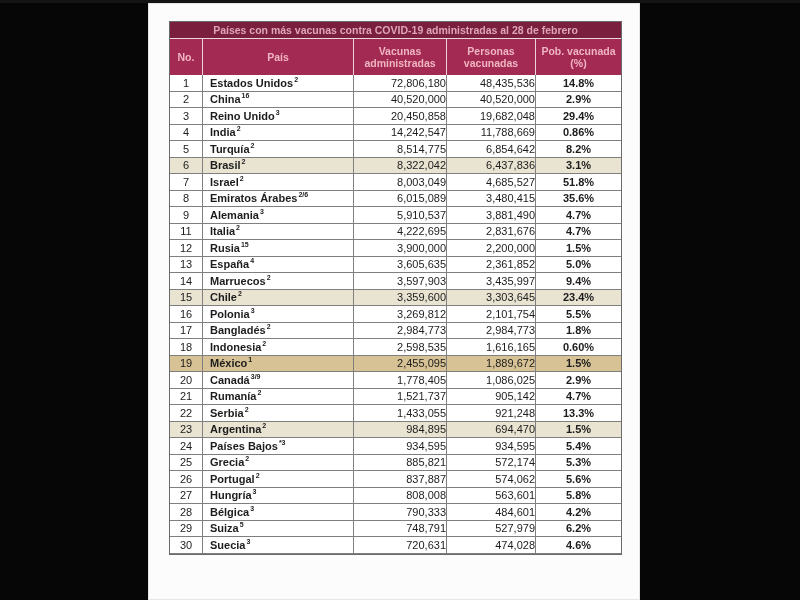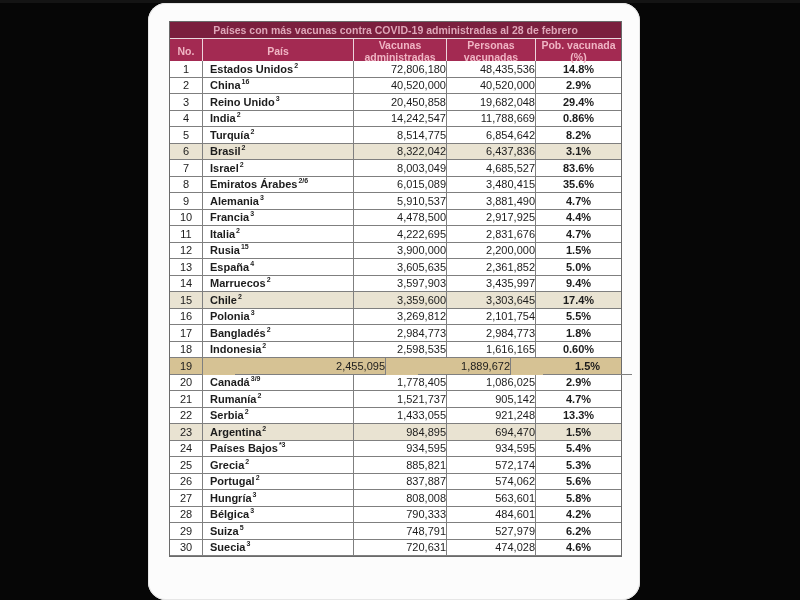--- a/index.html
+++ b/index.html
@@ -10,21 +10,20 @@
     position:relative;
   }
   .top-strip {
     position:absolute; left:0; top:0; width:800px; height:3px;
     background:var(--top-strip,#141414);
   }
   .paper {
     position:absolute; left:148px; top:3px; width:492px; height:597px;
     background:var(--paper,#fcfcfc);
     box-shadow:0 0 0 1px #e6e6e6 inset;
-    border-radius:18px;
   }
   .tbl {
     position:absolute; left:21px; top:18px; width:453px;
     border:1px solid #6a6a6a;
     background:#fff;
   }
   .title-bar {
     height:17px;
     background:var(--title-bg,#7b1f3e);
     color:var(--title-text,#dea6b8);
@@ -32,33 +31,33 @@
     display:flex; align-items:center; justify-content:center;
     border-bottom:1px solid #e9d9de;
     white-space:nowrap;
   }
   .grid-row {
     display:grid;
     grid-template-columns:33px 151px 93px 89px 1fr;
   }
   .header-row {
     background:var(--header-bg,#a32a52);
-    height:22px;
+    height:36px;
   }
   .header-row .hcell {
     color:var(--header-text,#f0b5c4);
     font-size:10.5px; font-weight:bold; line-height:1.15;
     display:flex; align-items:center; justify-content:center; text-align:center;
     border-right:1px solid rgba(255,255,255,.8);
     padding:0 3px;
   }
   .header-row .hcell:last-child { border-right:none; }
   .row { height:16.5px; background:#fff; }
   .row.hl-light { background:var(--hl-light,#e9e3d2); }
-  .row.hl-dark  { background:var(--hl-dark,#d6c294);gap:32px; }
+  .row.hl-dark  { background:var(--hl-dark,#d6c294); }
   .cell {
     border-right:1px solid var(--grid-line,#7f7f7f);
     border-bottom:1px solid var(--grid-line,#7f7f7f);
     font-size:11px; color:var(--body-text,#1c1c1c);
     display:flex; align-items:center;
     overflow:hidden; white-space:nowrap;
   }
   .cell:last-child { border-right:none;font-weight:bold; }
   .c-no   { justify-content:center; }
   .c-country { justify-content:flex-start; padding-left:7px; font-weight:bold; }
@@ -146,21 +145,21 @@
           <div class="cell c-pct">3.1%</div>
         </div>
         <div class="grid-row row">
           <div class="cell c-no">7</div>
           <div class="cell c-country">
             <span>Israel</span>
             <span class="sup">2</span>
           </div>
           <div class="cell c-num">8,003,049</div>
           <div class="cell c-num">4,685,527</div>
-          <div class="cell c-pct">83.6%</div>
+          <div class="cell c-pct">51.8%</div>
         </div>
         <div class="grid-row row">
           <div class="cell c-no">8</div>
           <div class="cell c-country">
             <span>Emiratos Árabes</span>
             <span class="sup">2/6</span>
           </div>
           <div class="cell c-num">6,015,089</div>
           <div class="cell c-num">3,480,415</div>
           <div class="cell c-pct">35.6%</div>
@@ -169,30 +168,20 @@
           <div class="cell c-no">9</div>
           <div class="cell c-country">
             <span>Alemania</span>
             <span class="sup">3</span>
           </div>
           <div class="cell c-num">5,910,537</div>
           <div class="cell c-num">3,881,490</div>
           <div class="cell c-pct">4.7%</div>
         </div>
         <div class="grid-row row">
-          <div class="cell c-no">10</div>
-          <div class="cell c-country">
-            <span>Francia</span>
-            <span class="sup">3</span>
-          </div>
-          <div class="cell c-num">4,478,500</div>
-          <div class="cell c-num">2,917,925</div>
-          <div class="cell c-pct">4.4%</div>
-        </div>
-        <div class="grid-row row">
           <div class="cell c-no">11</div>
           <div class="cell c-country">
             <span>Italia</span>
             <span class="sup">2</span>
           </div>
           <div class="cell c-num">4,222,695</div>
           <div class="cell c-num">2,831,676</div>
           <div class="cell c-pct">4.7%</div>
         </div>
         <div class="grid-row row">
@@ -226,21 +215,21 @@
           <div class="cell c-pct">9.4%</div>
         </div>
         <div class="grid-row row hl-light">
           <div class="cell c-no">15</div>
           <div class="cell c-country">
             <span>Chile</span>
             <span class="sup">2</span>
           </div>
           <div class="cell c-num">3,359,600</div>
           <div class="cell c-num">3,303,645</div>
-          <div class="cell c-pct">17.4%</div>
+          <div class="cell c-pct">23.4%</div>
         </div>
         <div class="grid-row row">
           <div class="cell c-no">16</div>
           <div class="cell c-country">
             <span>Polonia</span>
             <span class="sup">3</span>
           </div>
           <div class="cell c-num">3,269,812</div>
           <div class="cell c-num">2,101,754</div>
           <div class="cell c-pct">5.5%</div>
@@ -260,20 +249,24 @@
           <div class="cell c-country">
             <span>Indonesia</span>
             <span class="sup">2</span>
           </div>
           <div class="cell c-num">2,598,535</div>
           <div class="cell c-num">1,616,165</div>
           <div class="cell c-pct">0.60%</div>
         </div>
         <div class="grid-row row hl-dark">
           <div class="cell c-no">19</div>
+          <div class="cell c-country">
+            <span>México</span>
+            <span class="sup">1</span>
+          </div>
           <div class="cell c-num">2,455,095</div>
           <div class="cell c-num">1,889,672</div>
           <div class="cell c-pct">1.5%</div>
         </div>
         <div class="grid-row row">
           <div class="cell c-no">20</div>
           <div class="cell c-country">
             <span>Canadá</span>
             <span class="sup">3/9</span>
           </div>

